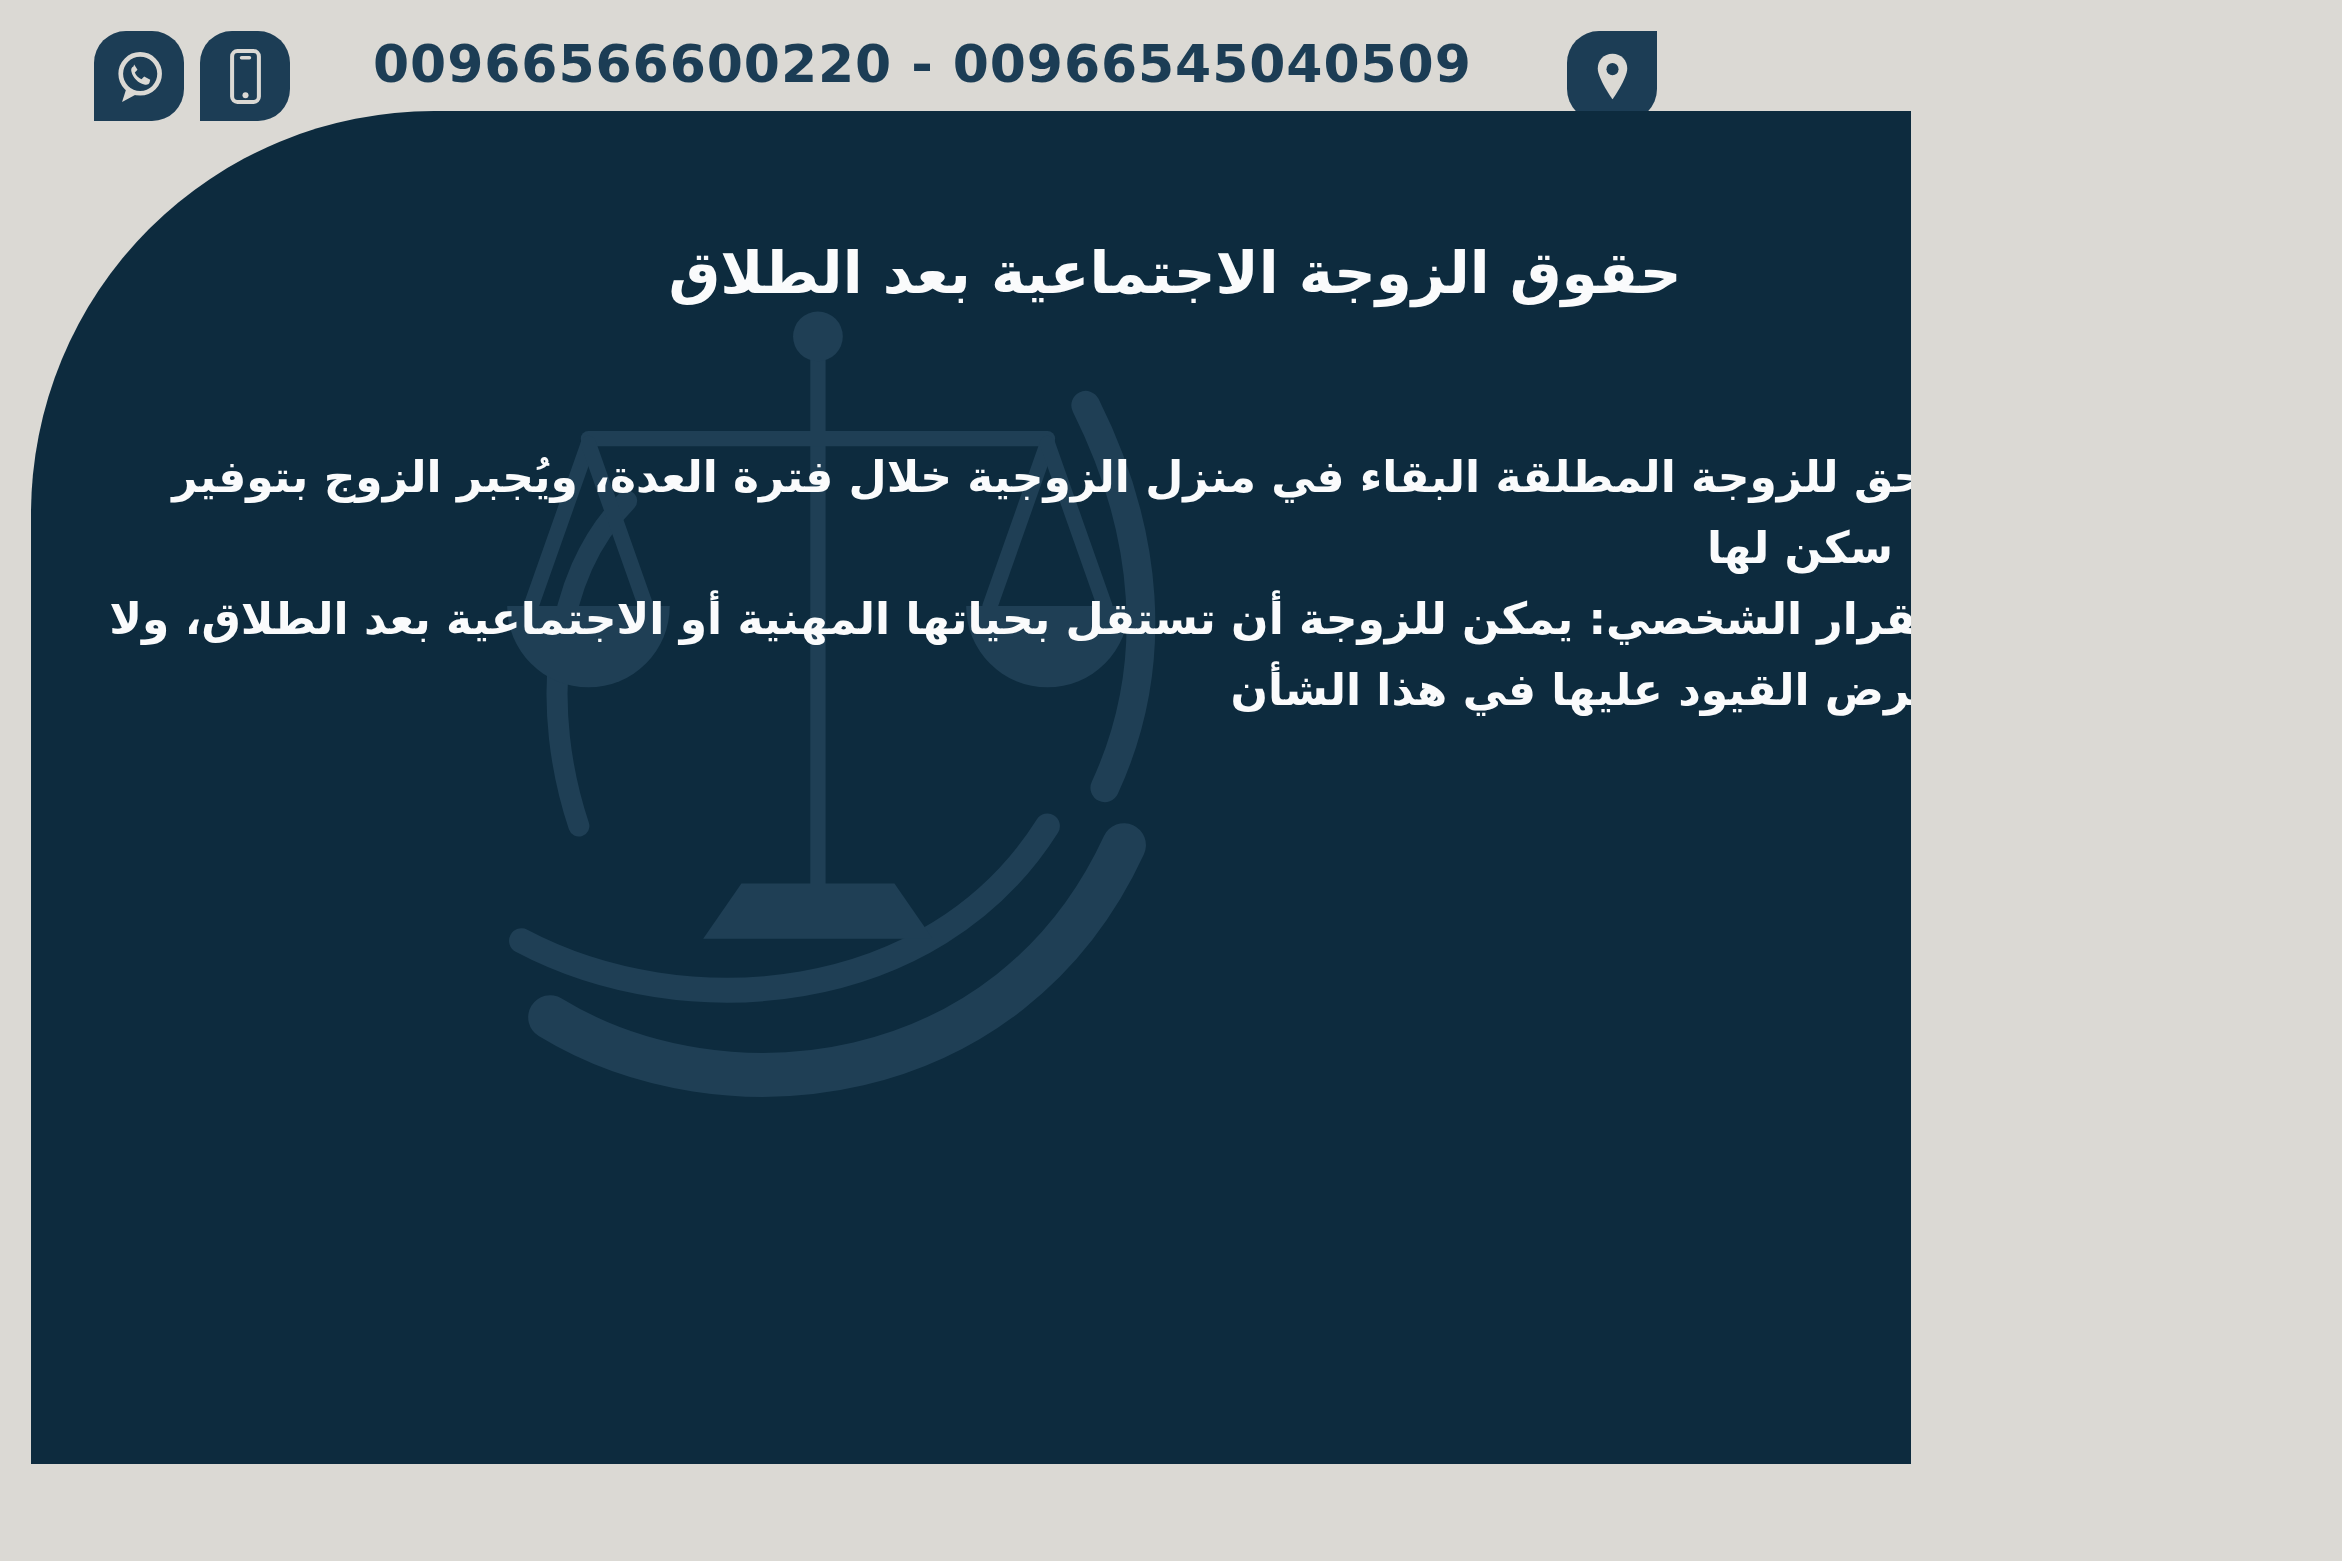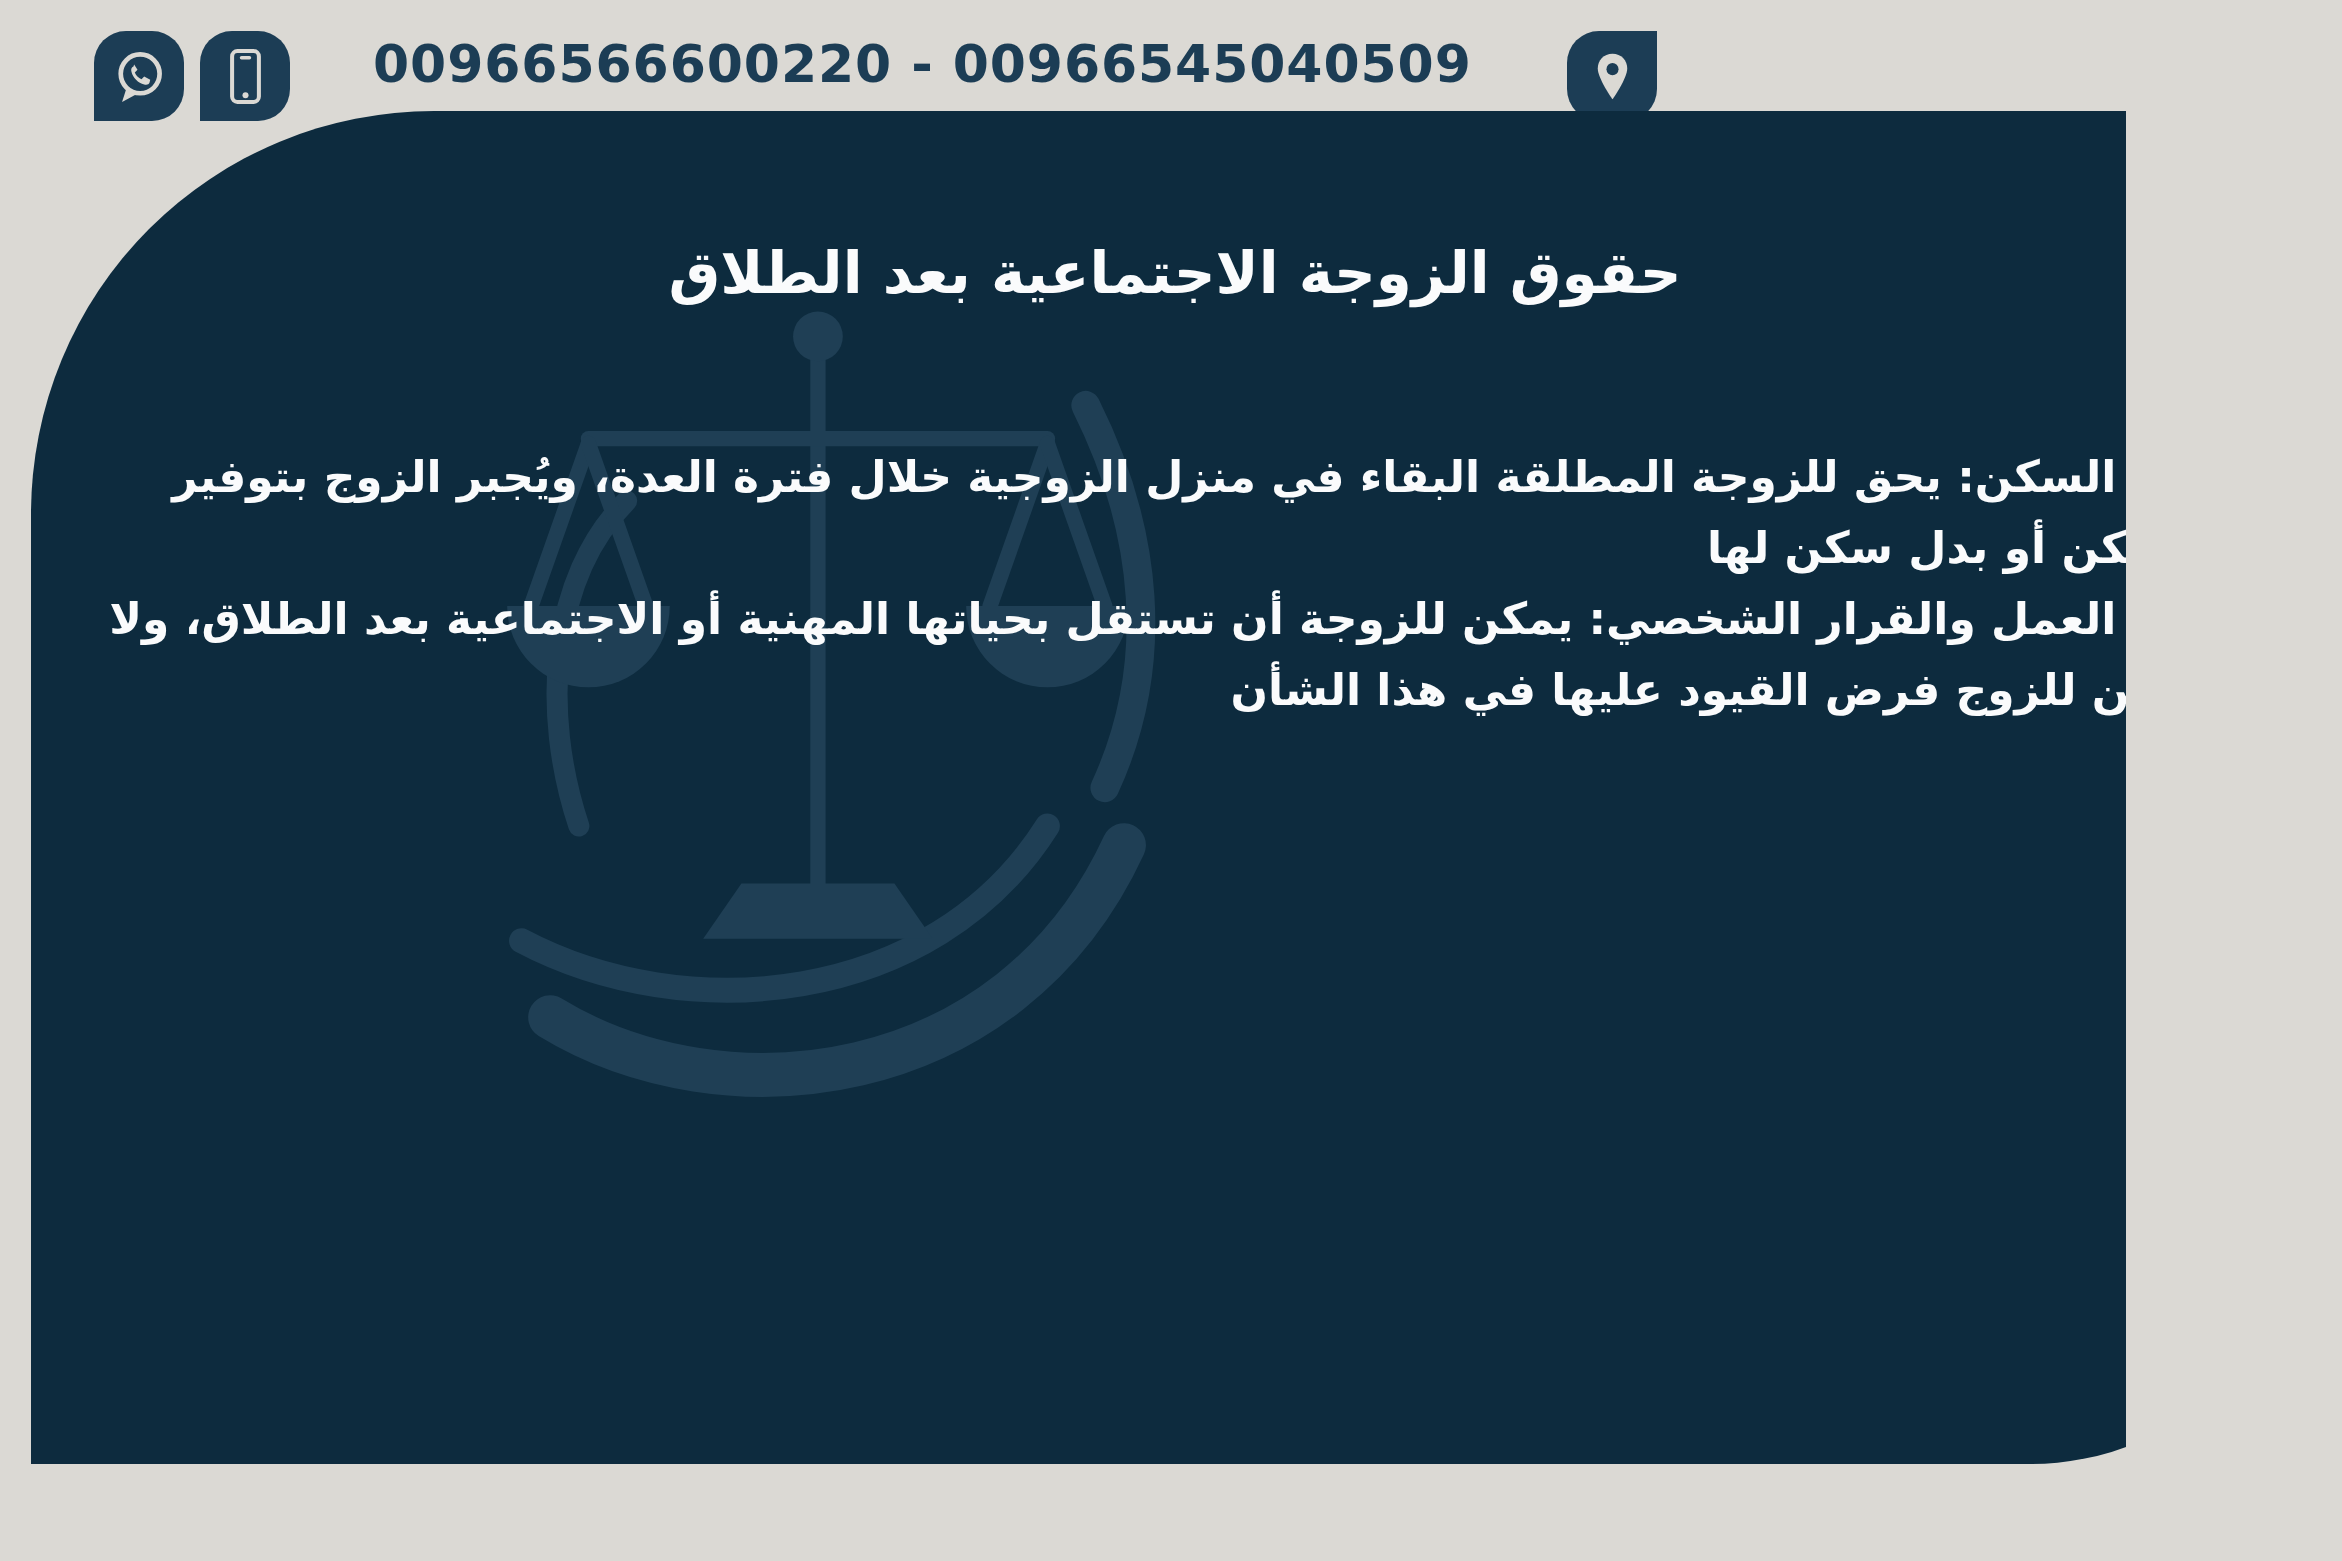--- a/index.html
+++ b/index.html
@@ -2,21 +2,21 @@
 <html lang="ar" style="font-size:15px"><head>
 <meta charset="utf-8">
 <style>
   html,body{margin:0;padding:0;}
   body{
     background:#dbd9d4;
     font-family:"DejaVu Sans", sans-serif;
   }
   #canvas{
     position:relative;
-    width:2126px;
+    width:1911px;
     height:1562px;
     background:#dbd9d4;
     overflow:hidden;
   }
 
   
   .header{position:absolute;top:0;left:0;width:2342px;height:126px;}
   .icon-box{
     position:absolute;top:31px;width:90px;height:90px;
     background:#1c3d55;

